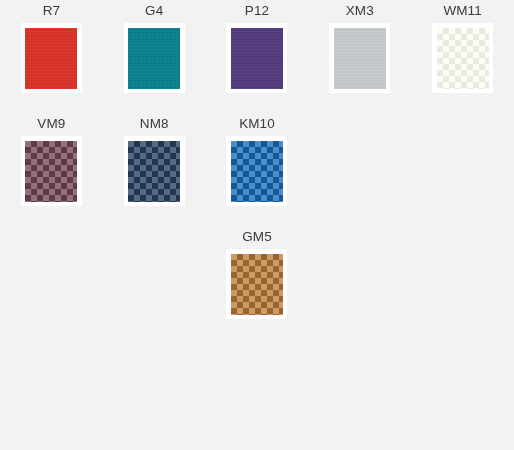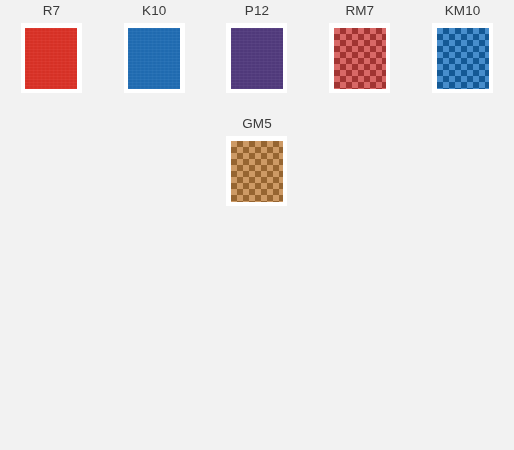--- a/index.html
+++ b/index.html
@@ -94,42 +94,69 @@
     <div class="swatch-cell">
       <div class="swatch-label">R7</div>
       <div class="swatch-card">
         <div class="swatch-chip">
           <div class="chip-base" style="background-color: rgb(220, 50, 39);"></div>
           <div class="chip-grain"></div>
         </div>
       </div>
     </div>
     <div class="swatch-cell">
-      <div class="swatch-label">K10</div>
+      <div class="swatch-label">G4</div>
       <div class="swatch-card">
         <div class="swatch-chip">
-          <div class="chip-base" style="background-color: rgb(33, 110, 181);"></div>
+          <div class="chip-base" style="background-color: rgb(10, 129, 142);"></div>
           <div class="chip-grain"></div>
         </div>
       </div>
     </div>
     <div class="swatch-cell">
       <div class="swatch-label">P12</div>
       <div class="swatch-card">
         <div class="swatch-chip">
           <div class="chip-base" style="background-color: rgb(82, 59, 126);"></div>
           <div class="chip-grain"></div>
         </div>
       </div>
     </div>
     <div class="swatch-cell">
-      <div class="swatch-label">RM7</div>
+      <div class="swatch-label">XM3</div>
+      <div class="swatch-card">
+        <div class="swatch-chip">
+          <div class="chip-base" style="background-color: rgb(198, 203, 205);"></div>
+          <div class="chip-grain"></div>
+        </div>
+      </div>
+    </div>
+    <div class="swatch-cell">
+      <div class="swatch-label">WM11</div>
+      <div class="swatch-card">
+        <div class="swatch-chip weave faint">
+          <div class="chip-base" style="background-color: rgb(252, 252, 247);"></div>
+          <div class="chip-weave"></div>
+        </div>
+      </div>
+    </div>
+    <div class="swatch-cell">
+      <div class="swatch-label">VM9</div>
       <div class="swatch-card">
         <div class="swatch-chip weave">
-          <div class="chip-base" style="background-color: rgb(206, 66, 64);"></div>
+          <div class="chip-base" style="background-color: rgb(122, 75, 88);"></div>
+          <div class="chip-weave"></div>
+        </div>
+      </div>
+    </div>
+    <div class="swatch-cell">
+      <div class="swatch-label">NM8</div>
+      <div class="swatch-card">
+        <div class="swatch-chip weave">
+          <div class="chip-base" style="background-color: rgb(42, 70, 100);"></div>
           <div class="chip-weave"></div>
         </div>
       </div>
     </div>
     <div class="swatch-cell">
       <div class="swatch-label">KM10</div>
       <div class="swatch-card">
         <div class="swatch-chip weave">
           <div class="chip-base" style="background-color: rgb(26, 114, 191);"></div>
           <div class="chip-weave"></div>

